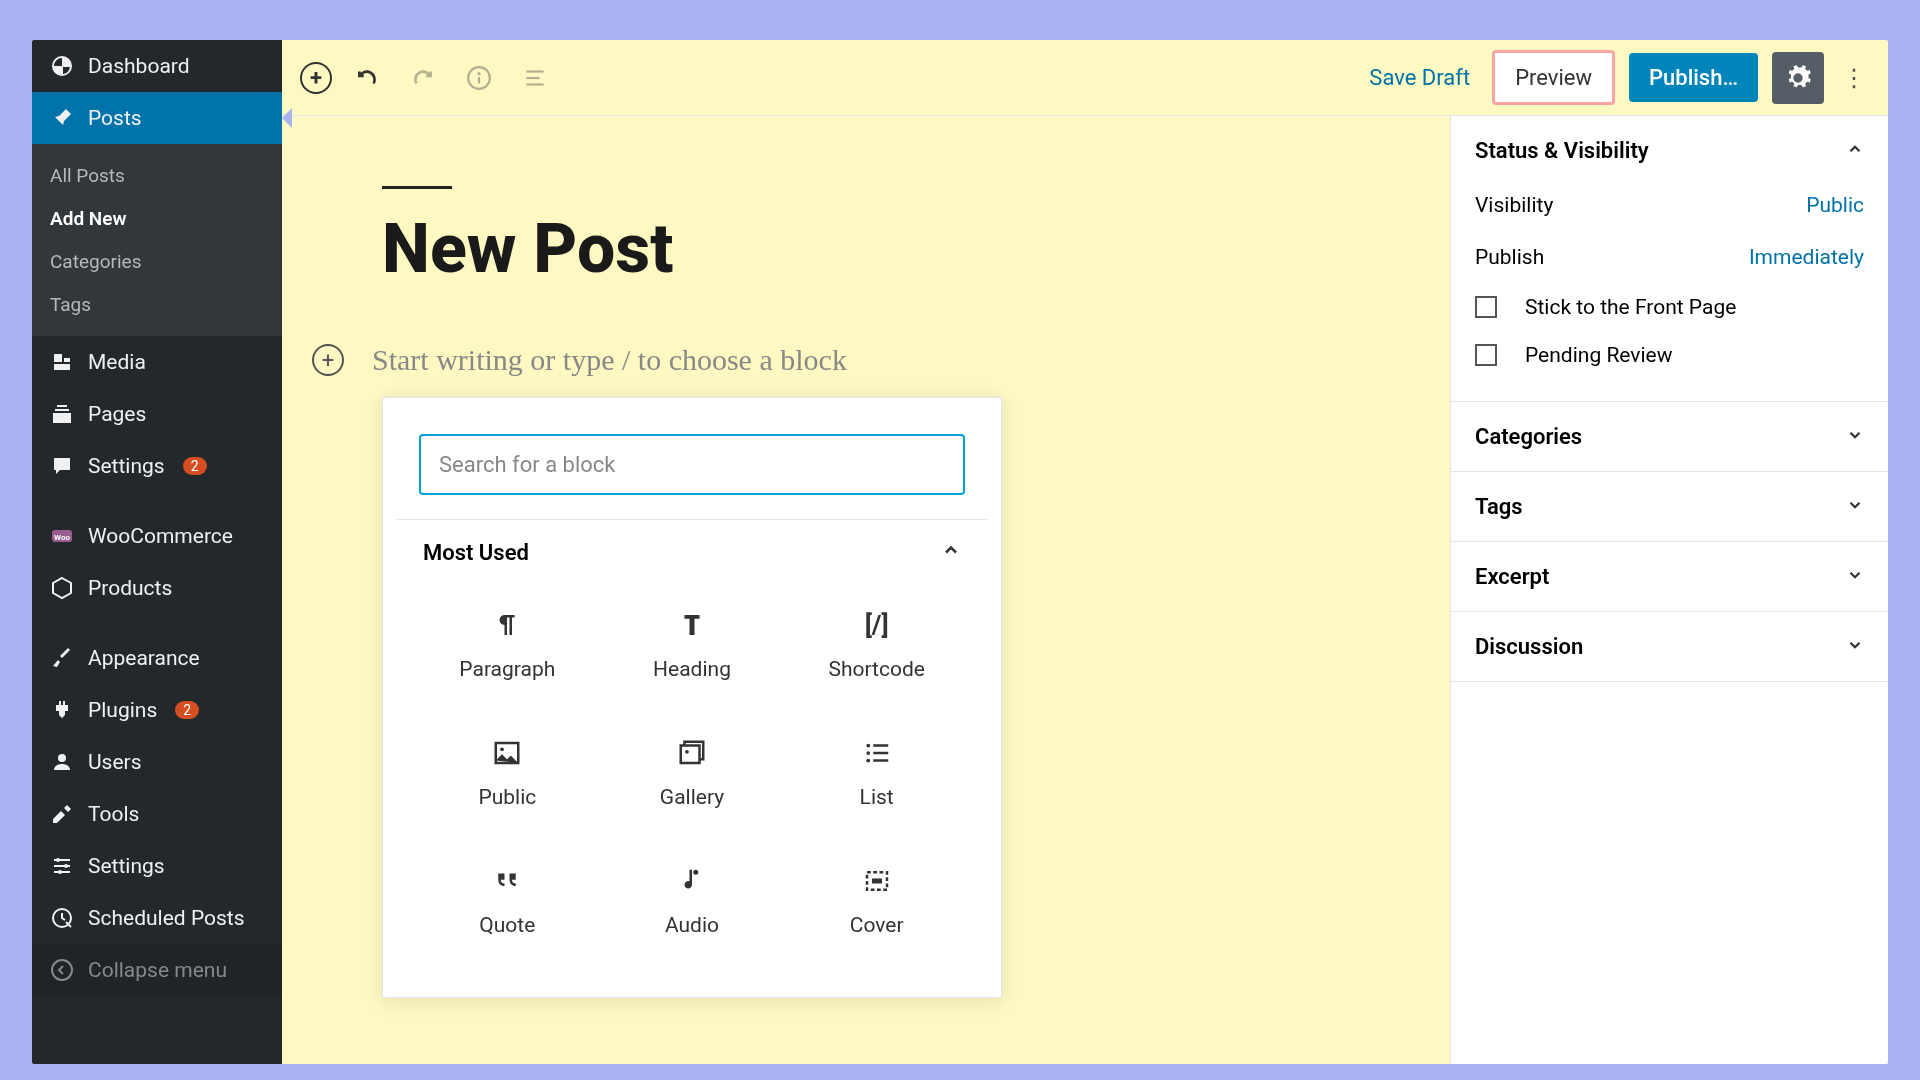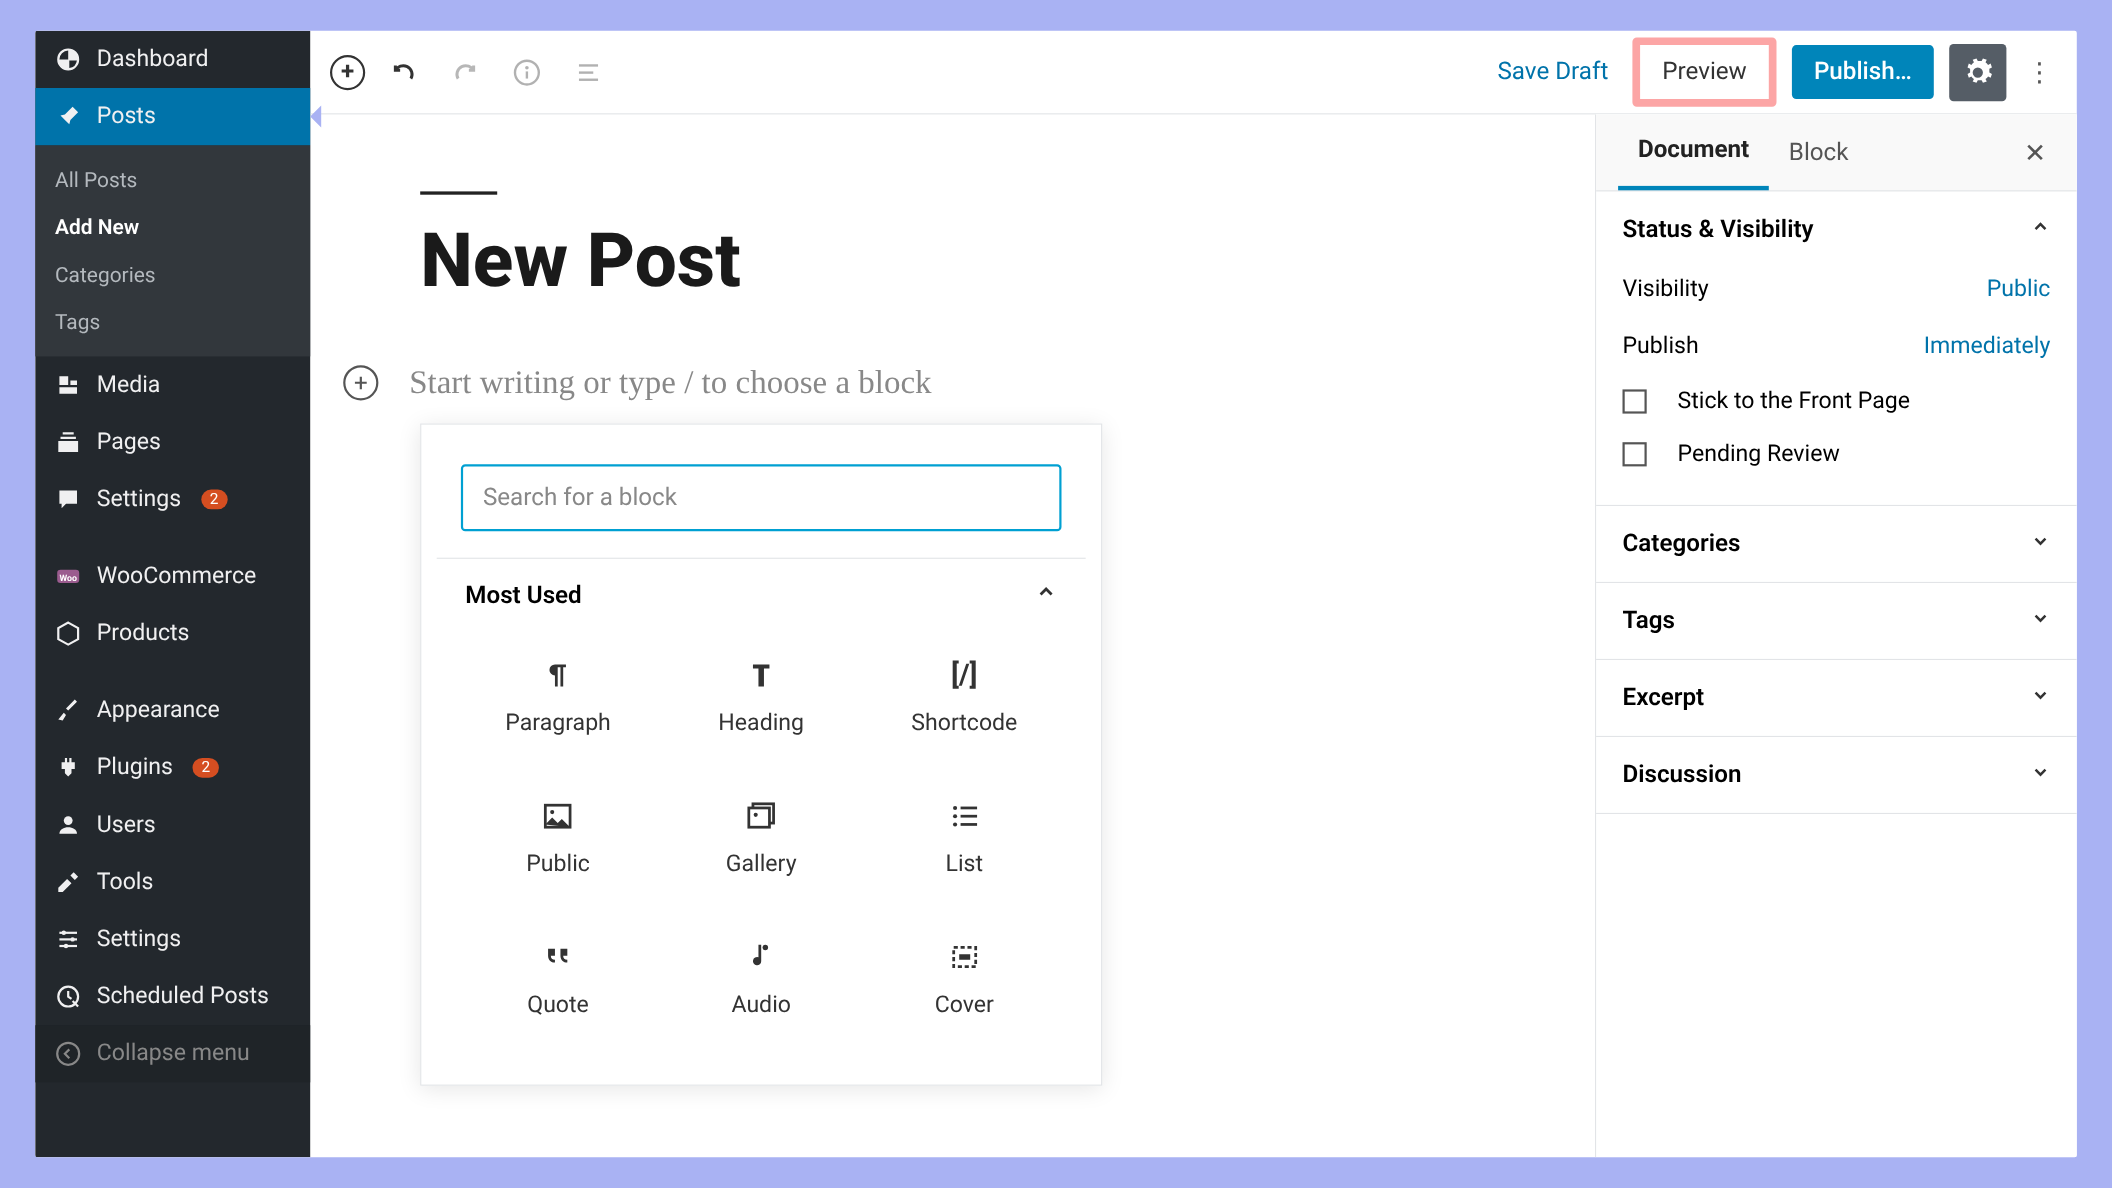--- a/index.html
+++ b/index.html
@@ -1,34 +1,34 @@
 <!DOCTYPE html>
 <html><head>
 <meta charset="utf-8">
 <style>
 * { margin: 0; padding: 0; box-sizing: border-box; font-family: -apple-system, BlinkMacSystemFont, "Segoe UI", Roboto, sans-serif; }
 body { background: #a9b2f3; padding: 28px 32px; width: 1920px; height: 1080px; overflow: hidden; }
-.app { display: flex; height: 100%; background: #ffffff; border-radius: 2px; overflow: hidden; }
+.app { display: flex; height: 100%; background: #fef9c3; border-radius: 2px; overflow: hidden; margin-top: 12px; }
 .sidebar { width: 250px; background: #23282d; color: #eee; flex-shrink: 0; display: flex; flex-direction: column; }
 .sb-item { display: flex; align-items: center; gap: 14px; padding: 14px 18px; font-size: 21px; cursor: pointer; color: #f0f0f1; }
 .sb-item .ic { width: 24px; height: 24px; display: flex; align-items: center; justify-content: center; flex-shrink: 0; }
 .sb-item.active { background: #0073aa; position: relative; }
 .sb-item.active::after { content: ""; position: absolute; right: -10px; top: 50%; transform: translateY(-50%); border: 10px solid transparent; border-right-color: #a9b2f3; }
 .sb-sub { background: #32373c; padding: 10px 0; }
 .sb-sub-item { padding: 10px 18px 10px 18px; font-size: 19px; color: #b4b9be; cursor: pointer; }
 .sb-sub-item.sel { color: #fff; font-weight: 600; }
 .badge { background: #d54e21; color: #fff; border-radius: 10px; font-size: 14px; padding: 1px 8px; margin-left: 4px; }
 .main { flex: 1; display: flex; flex-direction: column; min-width: 0; }
 .toolbar { height: 76px; border-bottom: 1px solid #e2e4e7; display: flex; align-items: center; padding: 0 18px; gap: 14px; }
 .tb-icon { width: 42px; height: 42px; display: flex; align-items: center; justify-content: center; border-radius: 4px; cursor: pointer; color: #555; }
 .tb-icon.circ { border: 2.5px solid #333; border-radius: 50%; width: 32px; height: 32px; font-size: 22px; font-weight: bold; color: #333; }
 .tb-icon svg { width: 26px; height: 26px; }
 .tb-right { margin-left: auto; display: flex; align-items: center; gap: 14px; }
 .btn-link { color: #0073aa; font-size: 22px; cursor: pointer; padding: 8px; }
-.btn-outline { border: 7px solid #fca5a5; background: #fff; color: #333; font-size: 22px; padding: 12px 20px; border-radius: 4px; cursor: pointer; }
+.btn-outline { border: 3px solid #fca5a5; background: #fff; color: #333; font-size: 22px; padding: 12px 20px; border-radius: 4px; cursor: pointer; }
 .btn-primary { background: #0085ba; color: #fff; font-size: 22px; padding: 12px 20px; border-radius: 4px; border: none; cursor: pointer; font-weight: 500; }
 .btn-gear { background: #555d66; color: #fff; width: 52px; height: 52px; border-radius: 4px; display: flex; align-items: center; justify-content: center; cursor: pointer; }
 .btn-more { width: 32px; height: 52px; display: flex; align-items: center; justify-content: center; cursor: pointer; font-size: 24px; color: #555; }
 .content-row { flex: 1; display: flex; min-height: 0; }
 .editor { flex: 1; padding: 70px 100px 0 100px; position: relative; }
 .title-rule { width: 70px; height: 3px; background: #222; margin-bottom: 20px; }
 .post-title { font-size: 68px; font-weight: 800; color: #1a1a1a; margin-bottom: 54px; }
 .placeholder-row { display: flex; align-items: center; gap: 28px; margin-left: -70px; }
 .add-circ { width: 32px; height: 32px; border: 2.5px solid #555; border-radius: 50%; display: flex; align-items: center; justify-content: center; font-size: 22px; color: #555; cursor: pointer; }
 .placeholder-text { font-size: 30px; color: #888; font-family: Georgia, serif; }
@@ -330,25 +330,20 @@
                     <rect x="8" y="10" width="8" height="4"></rect>
                   </svg>
                 </span>
                 <span>Cover</span>
               </div>
           </div>
         </div>
       </div>
 
       <div class="inspector">
-        <div class="insp-tabs">
-          <div class="insp-tab active">Document</div>
-          <div class="insp-tab">Block</div>
-          <div class="insp-close">✕</div>
-        </div>
         <div class="panel">
           <div class="panel-h">
             <span>Status &amp; Visibility</span>
             <span><svg width="18" height="18" viewBox="0 0 24 24">
                   <path d="M6 15l6-6 6 6" fill="none" stroke="#333" stroke-width="3"></path>
                 </svg></span>
           </div>
           <div class="panel-body">
             <div class="row">
               <span>Visibility</span>

